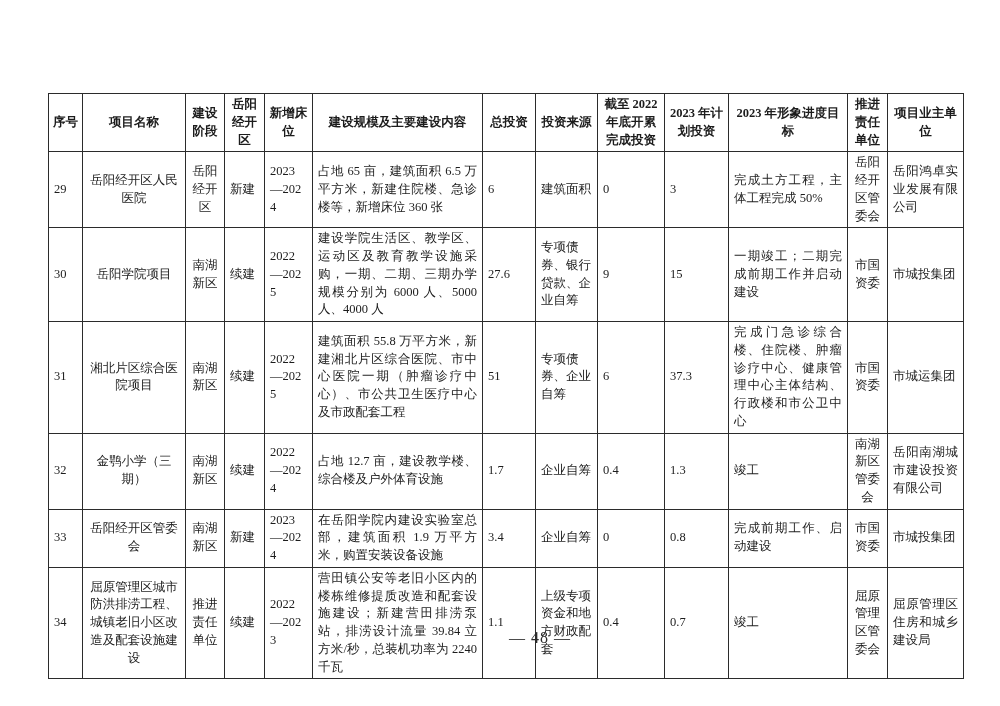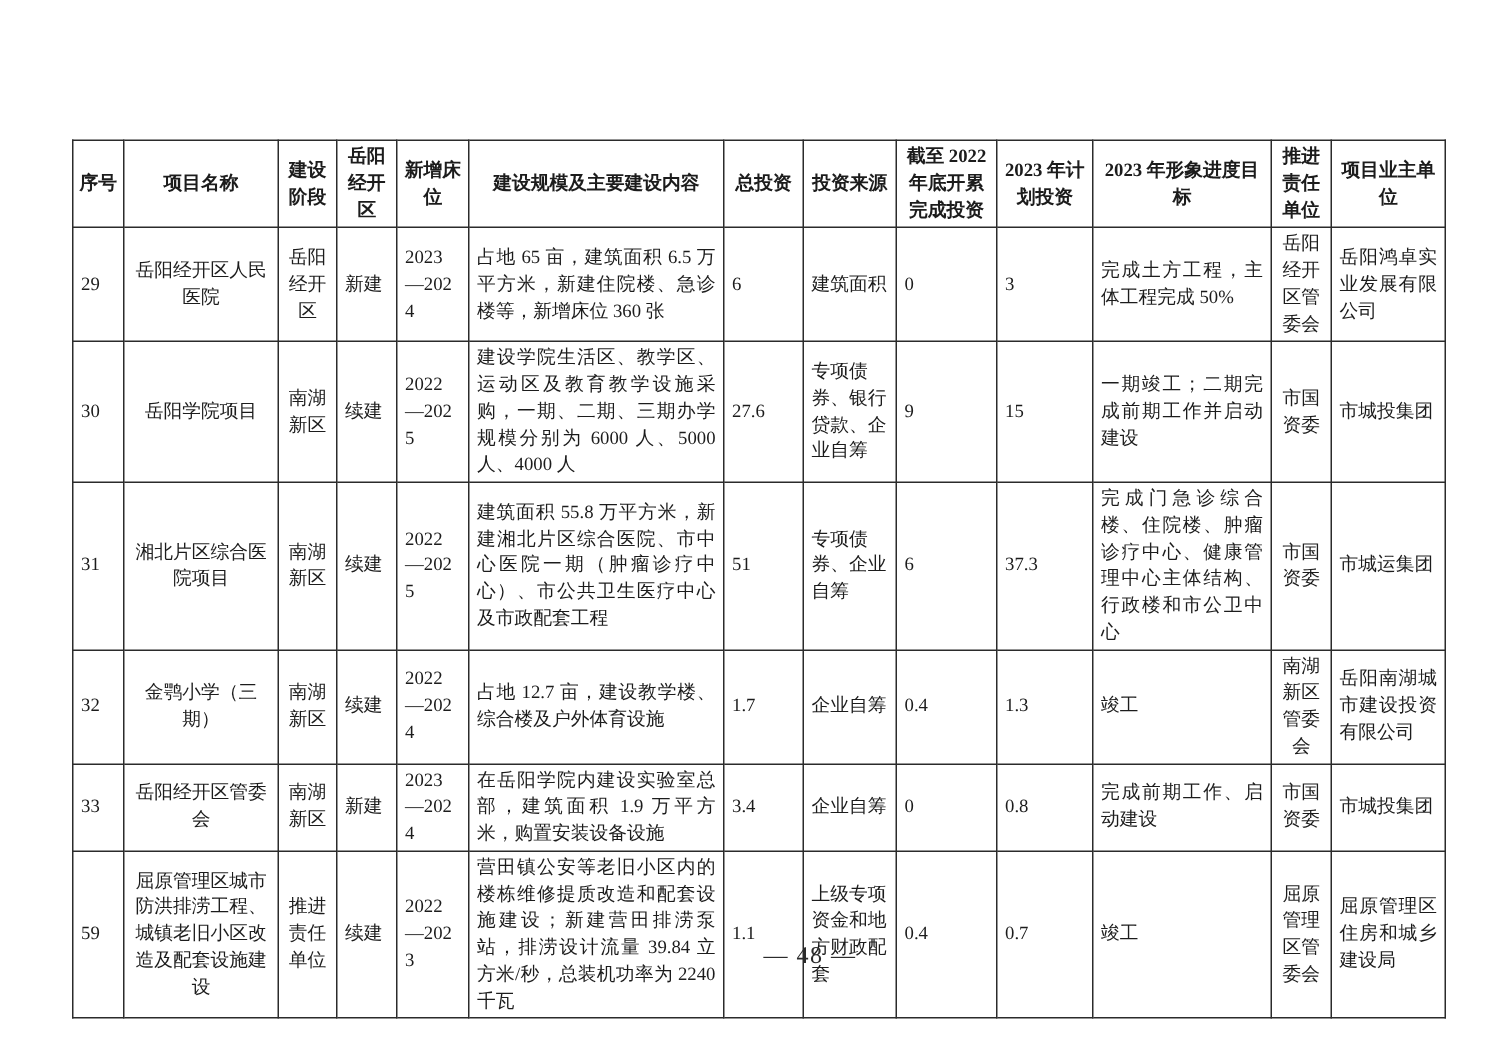--- a/index.html
+++ b/index.html
@@ -163,21 +163,21 @@
         <td class="c-center">3.4</td>
         <td class="c-center">企业自筹</td>
         <td class="c-center">0</td>
         <td class="c-center">0.8</td>
         <td class="c-just">完成前期工作、启动建设</td>
         <td class="c-narrow">市国资委</td>
         <td class="c-just">市城投集团</td>
       </tr>
 
       <tr class="h-34">
-        <td class="c-center">59</td>
+        <td class="c-center">34</td>
         <td class="c-left">屈原管理区城市防洪排涝工程、城镇老旧小区改造及配套设施建设</td>
         <td class="c-narrow">推进责任单位</td>
         <td class="c-center">续建</td>
         <td class="c-center">2022—2023</td>
         <td class="c-just">营田镇公安等老旧小区内的楼栋维修提质改造和配套设施建设；新建营田排涝泵站，排涝设计流量 39.84 立方米/秒，总装机功率为 2240 千瓦</td>
         <td class="c-center">1.1</td>
         <td class="c-center">上级专项资金和地方财政配套</td>
         <td class="c-center">0.4</td>
         <td class="c-center">0.7</td>
         <td class="c-just">竣工</td>

